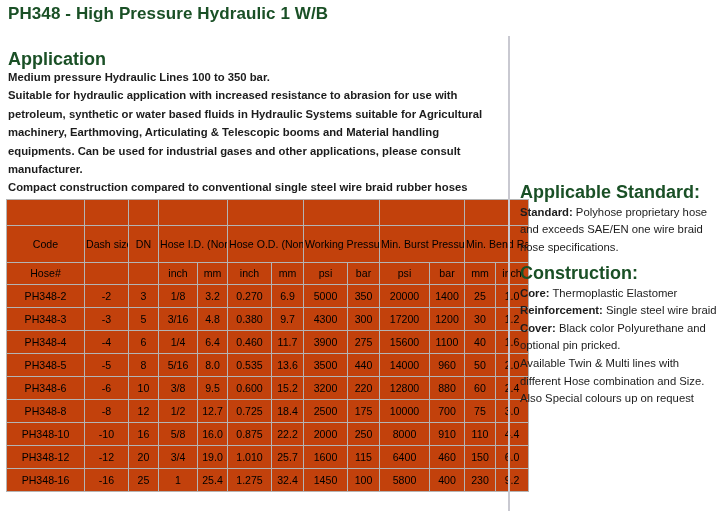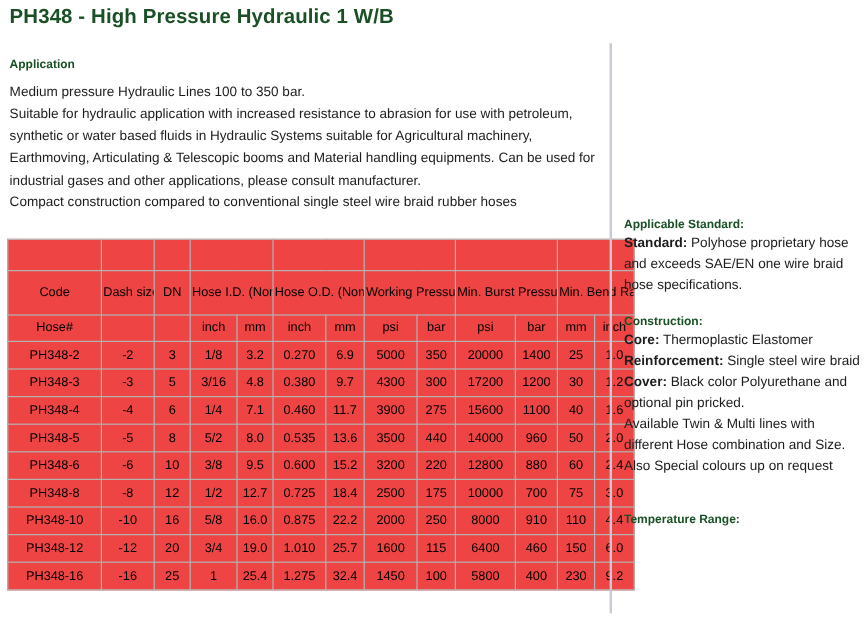--- a/index.html
+++ b/index.html
@@ -46,53 +46,54 @@
   .title {
     position: absolute;
     left: 8px; top: 4px;
     font-size: 17px;
     font-weight: bold;
     color: #1a5026;
     letter-spacing: 0.1px;
     white-space: nowrap;
   }
   .h2 {
-    font-size: 10px;
+    font-size: 18px;
     font-weight: bold;
     color: #1a5026;
     margin: 0;
     line-height: 1.15;
   }
   #application-heading {
     position: absolute;
     left: 8px; top: 49px;
   }
   #application-body {
     position: absolute;
     left: 8px; top: 68px;
     width: 494px;
     font-size: 11.3px;
     line-height: 18.4px;
     color: #1c1c1c;
   }
   #application-body p {
     margin: 0;
+    font-weight: bold;
   }
 
   
   #spec-table-wrap {
     position: absolute;
     left: 6px; top: 199px;
     width: 482px;
   }
   table.spec {
     border-collapse: collapse;
     width: 482px;
     table-layout: fixed;
-    background: #ef4444;
+    background: #c2410c;
   }
   table.spec th,
   table.spec td {
     border: 1px solid #b4b4b4;
     box-shadow: 0 0 0 0.5px #dcdcdc;
     text-align: center;
     font-size: 10.6px;
     line-height: 13px;
     color: #000000;
     padding: 0 1px;
@@ -238,35 +239,35 @@
               <td>17200</td>
               <td>1200</td>
               <td>30</td>
               <td>1.2</td>
             </tr>
             <tr>
               <td>PH348-4</td>
               <td>-4</td>
               <td>6</td>
               <td>1/4</td>
-              <td>7.1</td>
+              <td>6.4</td>
               <td>0.460</td>
               <td>11.7</td>
               <td>3900</td>
               <td>275</td>
               <td>15600</td>
               <td>1100</td>
               <td>40</td>
               <td>1.6</td>
             </tr>
             <tr>
               <td>PH348-5</td>
               <td>-5</td>
               <td>8</td>
-              <td>5/2</td>
+              <td>5/16</td>
               <td>8.0</td>
               <td>0.535</td>
               <td>13.6</td>
               <td>3500</td>
               <td>440</td>
               <td>14000</td>
               <td>960</td>
               <td>50</td>
               <td>2.0</td>
             </tr>
@@ -366,17 +367,16 @@
       <div class="side-body">
         <p><b>Core:</b><span> Thermoplastic Elastomer</span></p>
         <p><b>Reinforcement:</b><span> Single steel wire braid</span></p>
         <p><b>Cover:</b><span> Black color Polyurethane and optional pin pricked.</span></p>
         <p>Available Twin &amp; Multi lines with different Hose combination and Size.</p>
         <p>Also Special colours up on request</p>
       </div>
     </div>
 
     <div class="side-block" id="block-temperature">
-      <h2 class="h2">Temperature Range:</h2>
     </div>
 
   </div>
 </div>
 
 </body></html>

